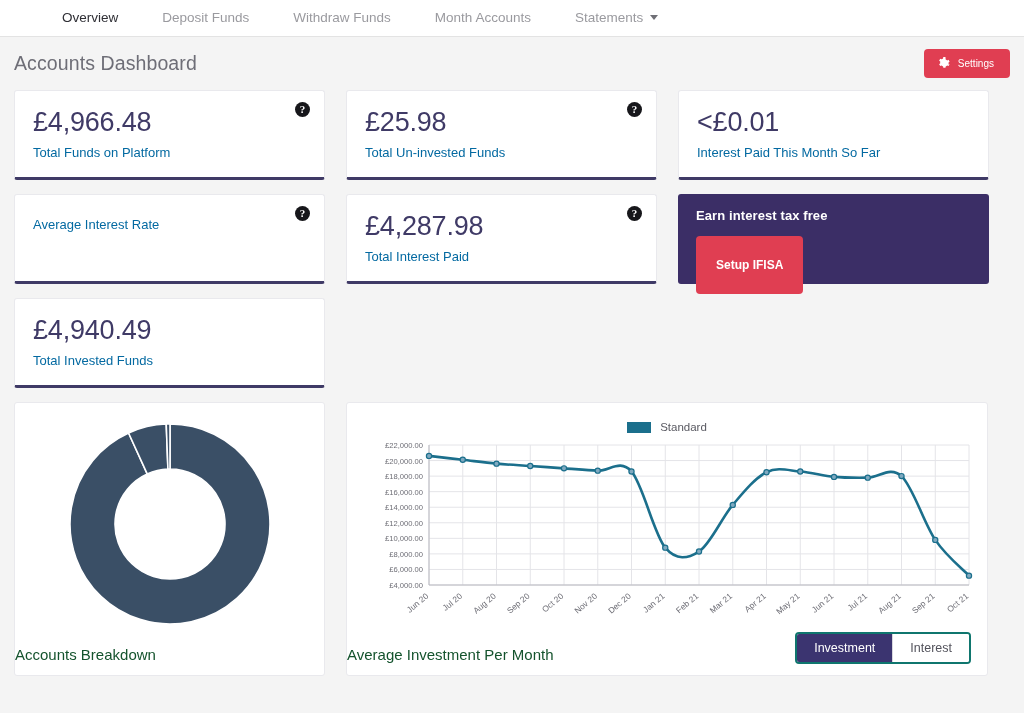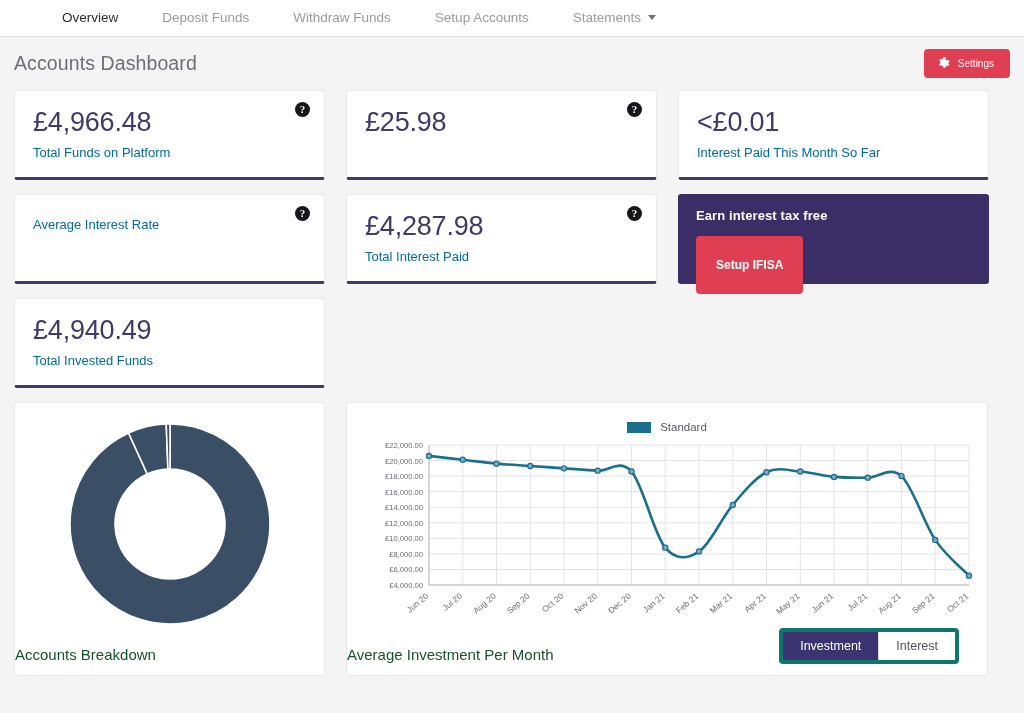--- a/index.html
+++ b/index.html
@@ -137,23 +137,23 @@
 
   
   .legend {
     display: flex; align-items: center; justify-content: center;
     gap: 9px; height: 20px; margin-top: 2px;
   }
   .legend-swatch { width: 24px; height: 11px; background: #1b6f8c; display:block;}
   .legend-label { font-size: 11.5px; color: #5a5a62; }
 
   .toggle {
-    position: absolute; right: 28px; bottom: 11px;
+    position: absolute; right: 16px; bottom: 11px;
     display: flex; border-radius: 4px; overflow: hidden;
-    border: 4px solid #0f766e;
+    border: 2px solid #0f766e;
   }
   .toggle button {
     font-family: "Liberation Sans", sans-serif;
     font-size: 12.5px;
     padding: 7px 17px;
     border: none; cursor: pointer; background: #fff; color: #53535c;
   }
   .toggle button.on { background: #3b3470; color: #fff; }
   .toggle button.off { border-left: 1px solid #d8d8de; }
 
@@ -167,21 +167,21 @@
   <div class="navtab active">
     <span>Overview</span>
   </div>
   <div class="navtab">
     <span>Deposit Funds</span>
   </div>
   <div class="navtab">
     <span>Withdraw Funds</span>
   </div>
   <div class="navtab">
-    <span>Setup Accounts</span>
+    <span>Month Accounts</span>
   </div>
   <div class="navtab">
     <span>Statements</span><span class="caret"></span>
   </div>
 </div>
 
 <div class="page">
 
   <div class="pagehead">
     <div class="page-title">Accounts Dashboard</div>
@@ -199,20 +199,21 @@
       <div class="card">
         <div class="value">£4,966.48</div>
         <div class="label">Total Funds on Platform</div>
         <div class="help">?</div>
       </div>
     </div>
 
     <div class="col">
       <div class="card">
         <div class="value">£25.98</div>
+        <div class="label">Total Un-invested Funds</div>
         <div class="help">?</div>
       </div>
     </div>
 
     <div class="col">
       <div class="card">
         <div class="value">&lt;£0.01</div>
         <div class="label">Interest Paid This Month So Far</div>
       </div>
     </div>

